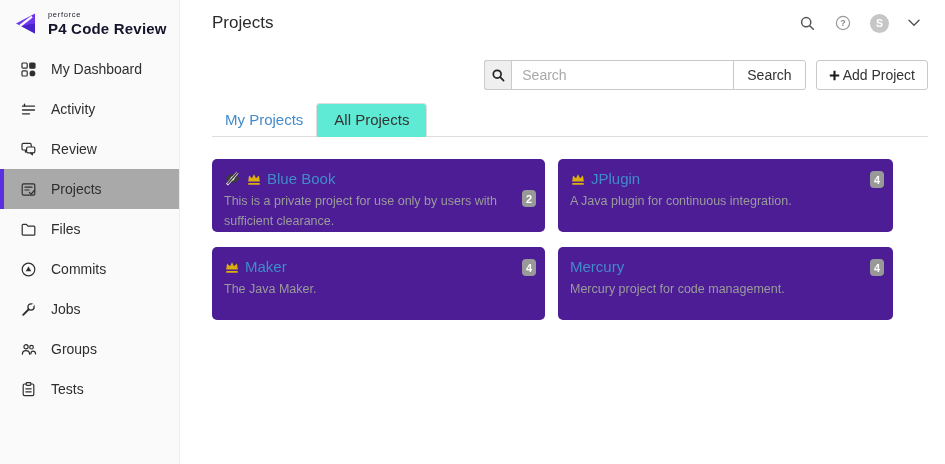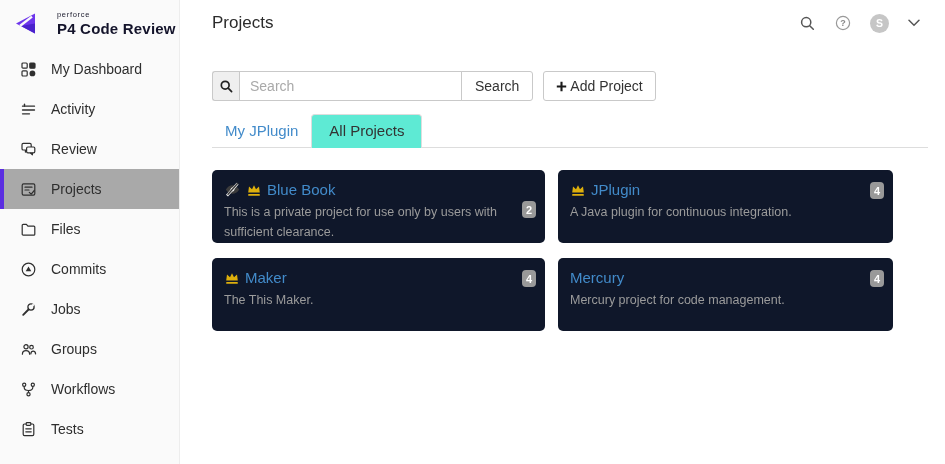--- a/index.html
+++ b/index.html
@@ -6,21 +6,21 @@
   html,body { margin:0; padding:0; }
   body {
     width:945px; height:464px; overflow:hidden; position:relative;
     font-family:"Liberation Sans", sans-serif; background:#fff; color:#333;
   }
   
   .sidebar {
     position:absolute; left:0; top:0; width:180px; height:464px;
     background:#fafafa; border-right:1px solid #ededed;
   }
-  .logo { display:flex; align-items:center; gap:18px; padding:10px 0 8px 12px; cursor:pointer; }
+  .logo { display:flex; align-items:center; gap:9px; padding:10px 0 8px 12px; cursor:pointer; }
   .logo-brand { display:block; font-size:7.5px; letter-spacing:.7px; color:#1c1c2e; margin-bottom:1px; }
   .logo-product { display:block; font-size:15px; font-weight:bold; color:#14142b; letter-spacing:.2px; }
   .nav { margin-top:4px;text-align:center; }
   .nav-item {
     display:flex; align-items:center; gap:14px; height:40px;
     border-left:4px solid transparent; padding-left:16px;
     font-size:14px; color:#2e2e2e; cursor:pointer;
   }
   .nav-item.active { background:#a9a9a9; border-left-color:#5b2ee1; }
   .nav-item svg { flex:0 0 17px; }
@@ -30,21 +30,21 @@
   .topbar-title { font-size:17px; color:#2b2b2b; }
   .topbar-right { margin-left:auto; display:flex; align-items:center; gap:19px; }
   .tb-icon { display:flex; align-items:center; cursor:pointer; }
   .avatar {
     width:19px; height:19px; border-radius:50%; background:#c6c6c6;
     color:#fff; font-size:10.5px; font-weight:bold;
     display:flex; align-items:center; justify-content:center; cursor:pointer;
   }
   
   .content { margin-left:32px; width:716px; }
-  .toolbar { display:flex; margin-top:25px; height:30px; }
+  .toolbar { display:flex; margin-top:14px; height:30px;justify-content:flex-end; }
   .input-group { display:flex; height:30px; }
   .addon {
     width:27px; background:#efefef; border:1px solid #c9c9c9; border-right:none;
     border-radius:3px 0 0 3px; display:flex; align-items:center; justify-content:center;
   }
   .search-input {
     width:223px; height:30px; border:1px solid #c9c9c9; padding:0 10px;
     font-size:14px; color:#555; outline:none; border-radius:0;
     font-family:"Liberation Sans", sans-serif;
   }
@@ -61,21 +61,21 @@
   .tab {
     font-size:15px; padding:7px 12px 8px; margin-bottom:-1px; color:#428bca;
     cursor:pointer; border:1px solid transparent; border-bottom:none;
   }
   .tab.active {
     background:#5eead4; border-color:#ddd; border-radius:4px 4px 0 0;
     color:#333; padding:7px 17px 9px;
   }
   
   .grid { margin-top:22px; display:grid; grid-template-columns:333px 335px; gap:15px 13px; }
-  .card { position:relative; background:#0f172a; border-radius:5px; padding:9px 12px; height:73px; }
+  .card { position:relative; background:#4c1d95; border-radius:5px; padding:9px 12px; height:73px; }
   .card-title-row { display:flex; align-items:center; gap:5px; height:20px; }
   .card-title { color:#428bca; font-size:15px; text-decoration:none; cursor:pointer; }
   .card-desc { margin-top:3px; font-size:12.5px; line-height:20px; color:#9b9b9b; }
   .card-desc.with-badge { padding-right:32px; hyphens:auto; }
   .badge {
     position:absolute; right:9px; top:12px; min-width:13px; height:17px; padding:0 4px;
     background:#999; border-radius:4px; color:#fff; font-size:11px; font-weight:bold;
     display:flex; align-items:center; justify-content:center;
   }
   .badge.low { top:31px; }
@@ -178,32 +178,20 @@
           <circle cx="11.5" cy="6.2" r="1.8"></circle>
           <path d="M2.4 13.2 c0 -2.1 1.6 -3.5 3.6 -3.5 s3.6 1.4 3.6 3.5"></path>
           <path d="M10.8 12.9 c0.2 -1.6 1.1 -2.7 2.4 -2.7 c1.3 0 2.2 1.1 2.4 2.7"></path>
         </svg>
       </span>
       <span>Groups</span>
     </div>
     <div class="nav-item">
       <span>
         <svg class="icn" width="17" height="17" viewBox="0 0 17 17" fill="none" stroke="#2f2f2f" stroke-width="1.2" stroke-linecap="round">
-          <circle cx="4.2" cy="3.8" r="1.6"></circle>
-          <circle cx="12.8" cy="3.8" r="1.6"></circle>
-          <circle cx="8.5" cy="13.2" r="1.6"></circle>
-          <path d="M4.2 5.6 v1 c0 1.6 1.9 2.9 4.3 2.9 s4.3 -1.3 4.3 -2.9 v-1"></path>
-          <path d="M8.5 9.5 v2"></path>
-        </svg>
-      </span>
-      <span>Workflows</span>
-    </div>
-    <div class="nav-item">
-      <span>
-        <svg class="icn" width="17" height="17" viewBox="0 0 17 17" fill="none" stroke="#2f2f2f" stroke-width="1.2" stroke-linecap="round">
           <rect x="3.2" y="3" width="10.6" height="11.6" rx="1.3"></rect>
           <rect x="6.2" y="1.6" width="4.6" height="2.8" rx="0.8" fill="#fafafa"></rect>
           <path d="M5.8 7.8 h5.4"></path>
           <path d="M5.8 10.8 h5.4"></path>
         </svg>
       </span>
       <span>Tests</span>
     </div>
   </div>
 </div>
@@ -250,21 +238,21 @@
         <span>
           <svg class="icn" width="11" height="11" viewBox="0 0 11 11">
             <path d="M5.5 0.8 v9.4 M0.8 5.5 h9.4" stroke="#1a1a1a" stroke-width="2.1"></path>
           </svg>
         </span>
         <span>Add Project</span>
       </button>
     </div>
 
     <div class="tabs">
-      <div class="tab">My JPlugin</div>
+      <div class="tab">My Projects</div>
       <div class="tab active">All Projects</div>
     </div>
 
     <div class="grid">
 
       <div class="card">
         <div class="card-title-row">
           <span>
             <svg class="icn" width="17" height="15" viewBox="0 0 17 15">
               <path d="M1.8 7.5 C3.6 4.6 6 3.2 8.5 3.2 c2.5 0 4.9 1.4 6.7 4.3 c-1.8 2.9 -4.2 4.3 -6.7 4.3 c-2.5 0 -4.9 -1.4 -6.7 -4.3 z" fill="#3c3c3c"></path>
@@ -304,21 +292,21 @@
         <div class="card-title-row">
           <span>
             <svg class="icn" width="16" height="15" viewBox="0 0 16 15">
               <path d="M2.2 10.6 L3 4.4 L6 7.3 L8 3.2 L10 7.3 L13 4.4 L13.8 10.6 Z" fill="#ddaf0c"></path>
               <rect x="2.2" y="11.9" width="11.6" height="1.9" rx="0.5" fill="#ddaf0c"></rect>
             </svg>
           </span>
           <a class="card-title">Maker</a>
         </div>
         <span class="badge">4</span>
-        <div class="card-desc">The This Maker.</div>
+        <div class="card-desc">The Java Maker.</div>
       </div>
 
       <div class="card">
         <div class="card-title-row">
           <a class="card-title">Mercury</a>
         </div>
         <span class="badge">4</span>
         <div class="card-desc">Mercury project for code management.</div>
       </div>
 

